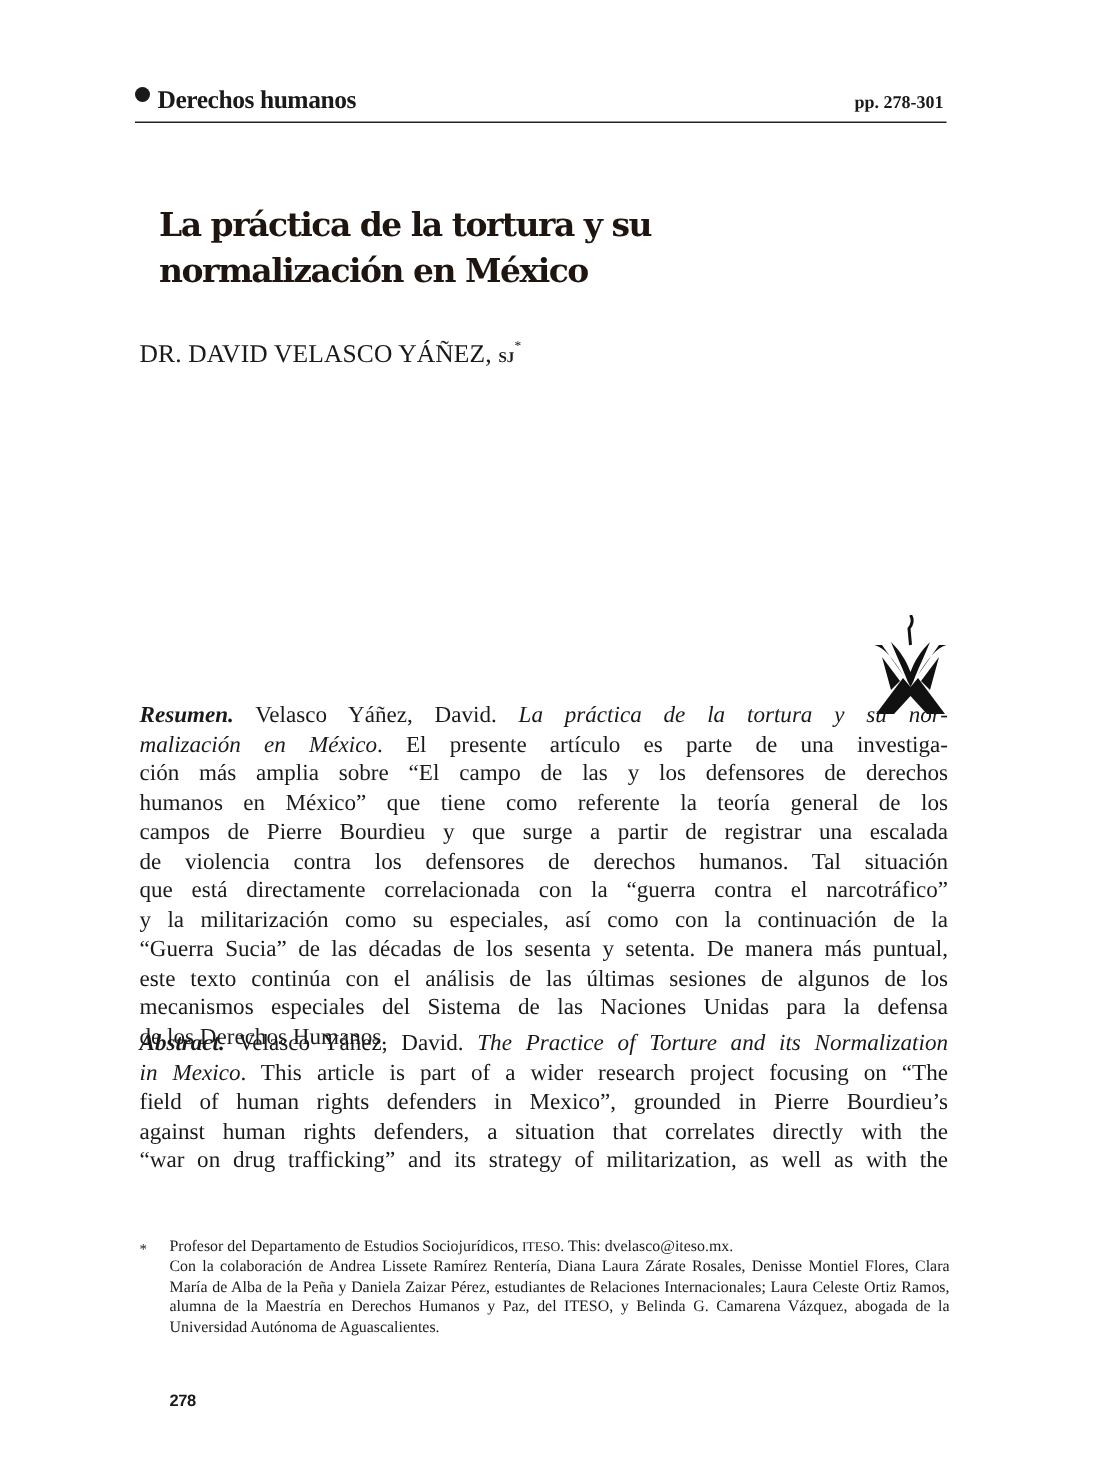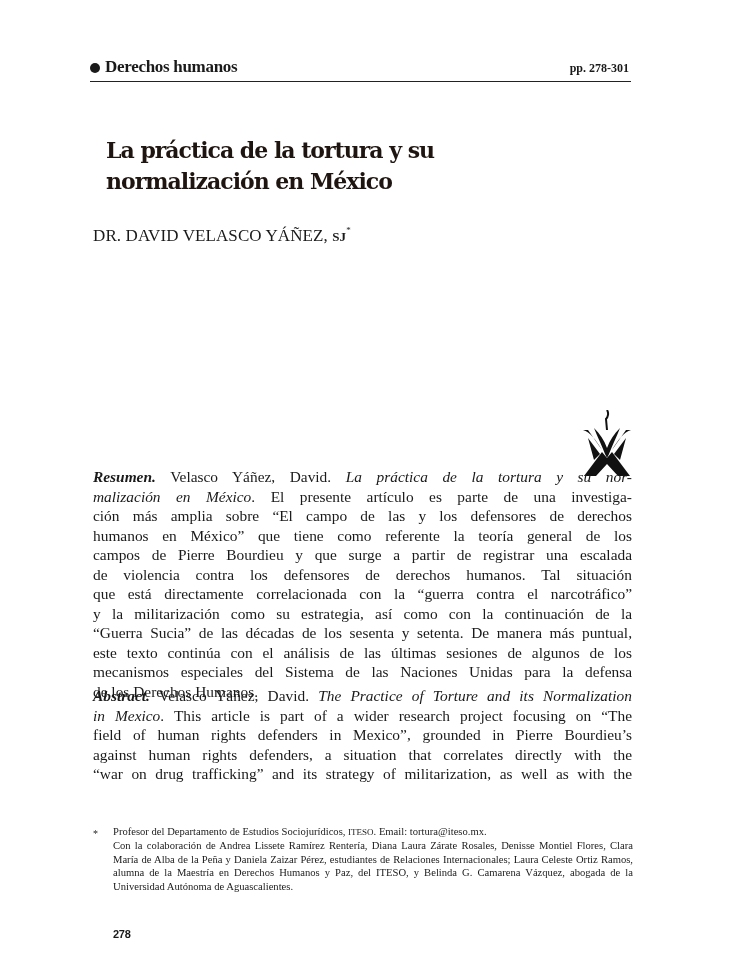--- a/index.html
+++ b/index.html
@@ -9,21 +9,21 @@
       color: #1a1a1a;
     }
     .header {
       position: absolute; left: 90px; top: 57px; width: 541px; height: 24px;
       border-bottom: 1.5px solid #222;
     }
     .section-label {
       position: absolute; left: 0; top: 0;
       font-family: "Liberation Serif", serif; font-weight: bold;
       font-size: 17px; letter-spacing: -0.3px; color: #1a1a1a;
-      display: flex; align-items: center;
+      display: flex; align-items: flex-start;
     }
     .bullet {
       display: inline-block; width: 10px; height: 10px; border-radius: 50%;
       background: #1a1a1a; margin-right: 5px; margin-top: 1px;
     }
     .pages {
       position: absolute; right: 2px; top: 4px;
       font-family: "Liberation Serif", serif; font-weight: bold;
       font-size: 12px; color: #1a1a1a;
     }
@@ -32,21 +32,21 @@
       font-family: "DejaVu Serif", serif; font-weight: bold;
       font-size: 22px; line-height: 31px; letter-spacing: -1px;
       color: #1f1510;
       margin: 13px;
     }
     .author {
       position: absolute; left: 93px; top: 225px;
       font-family: "Liberation Serif", serif;
       font-size: 17px; color: #1a1a1a; letter-spacing: 0.1px;
     }
-    .author .sj { font-size: 13px; font-weight: bold; }
+    .author .sj { font-size: 10px; font-weight: bold; }
     .author sup { font-size: 9px; vertical-align: 8px; }
     .logo {
       position: absolute; left: 580px; top: 410px; width: 54px; height: 70px;
     }
     .abstract-block {
       position: absolute; left: 93px; width: 539px;
       font-family: "Liberation Serif", serif;
       font-size: 15.4px; line-height: 19.5px; color: #1a1a1a;
     }
     .abstract-block.es { top: 467px; }
@@ -102,38 +102,38 @@
 </div>
 
 <div class="abstract-block es" id="resumen">
     <span class="just"><span class="lead">Resumen.</span><span> Velasco Yáñez, David. </span><span class="it">La práctica de la tortura y su nor-</span></span>
     <span class="just"><span class="it">malización en México</span><span>. El presente artículo es parte de una investiga-</span></span>
     <span class="just"><span>ción más amplia sobre “El campo de las y los defensores de derechos</span></span>
     <span class="just"><span>humanos en México” que tiene como referente la teoría general de los</span></span>
     <span class="just"><span>campos de Pierre Bourdieu y que surge a partir de registrar una escalada</span></span>
     <span class="just"><span>de violencia contra los defensores de derechos humanos. Tal situación</span></span>
     <span class="just"><span>que está directamente correlacionada con la “guerra contra el narcotráfico”</span></span>
-    <span class="just"><span>y la militarización como su estrategia, así como con la continuación de la</span></span>
+    <span class="just"><span>y la militarización como su especiales, así como con la continuación de la</span></span>
     <span class="just"><span>“Guerra Sucia” de las décadas de los sesenta y setenta. De manera más puntual,</span></span>
     <span class="just"><span>este texto continúa con el análisis de las últimas sesiones de algunos de los</span></span>
     <span class="just"><span>mecanismos especiales del Sistema de las Naciones Unidas para la defensa</span></span>
     <span class="line"><span>de los Derechos Humanos.</span></span>
   </div>
 
 <div class="abstract-block en" id="abstract">
     <span class="just"><span class="lead">Abstract.</span><span> Velasco Yáñez, David. </span><span class="it">The Practice of Torture and its Normalization</span></span>
     <span class="just"><span class="it">in Mexico</span><span>. This article is part of a wider research project focusing on “The</span></span>
     <span class="just"><span>field of human rights defenders in Mexico”, grounded in Pierre Bourdieu’s</span></span>
     <span class="just"><span>against human rights defenders, a situation that correlates directly with the</span></span>
     <span class="just"><span>“war on drug trafficking” and its strategy of militarization, as well as with the</span></span>
   </div>
 
 <div class="footnote">
   <span class="fn-mark">*</span>
   <div class="fn-body">
     <div>
-      <span>Profesor del Departamento de Estudios Sociojurídicos, </span><span class="sc">ITESO</span><span>. Email: tortura@iteso.mx.</span>
+      <span>Profesor del Departamento de Estudios Sociojurídicos, </span><span class="sc">ITESO</span><span>. This: dvelasco@iteso.mx.</span>
     </div>
     <div style="text-align: justify;">Con la colaboración de Andrea Lissete Ramírez Rentería, Diana Laura Zárate Rosales, Denisse Montiel Flores, Clara María de Alba de la Peña y Daniela Zaizar Pérez, estudiantes de Relaciones Internacionales; Laura Celeste Ortiz Ramos, alumna de la Maestría en Derechos Humanos y Paz, del ITESO, y Belinda G. Camarena Vázquez, abogada de la Universidad Autónoma de Aguascalientes.</div>
   </div>
 </div>
 
 <div class="page-number">278</div>
 
 </body></html>

